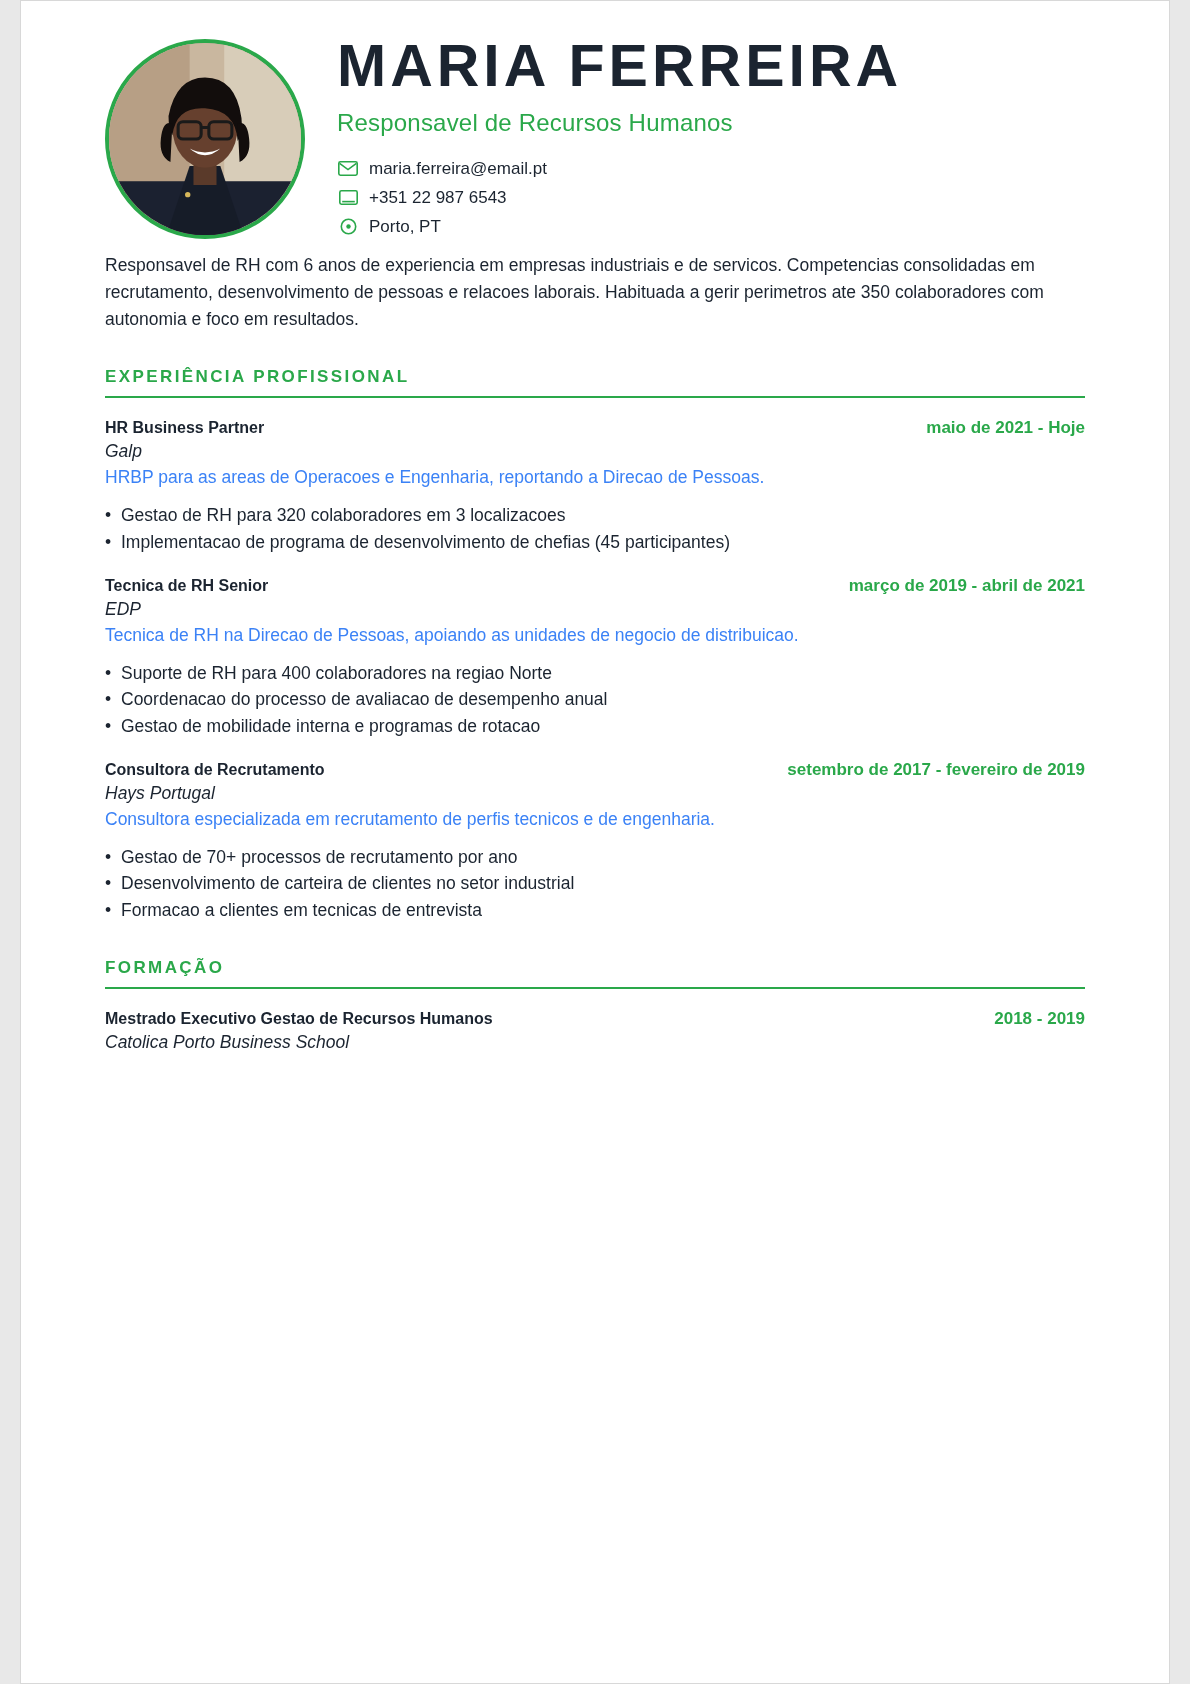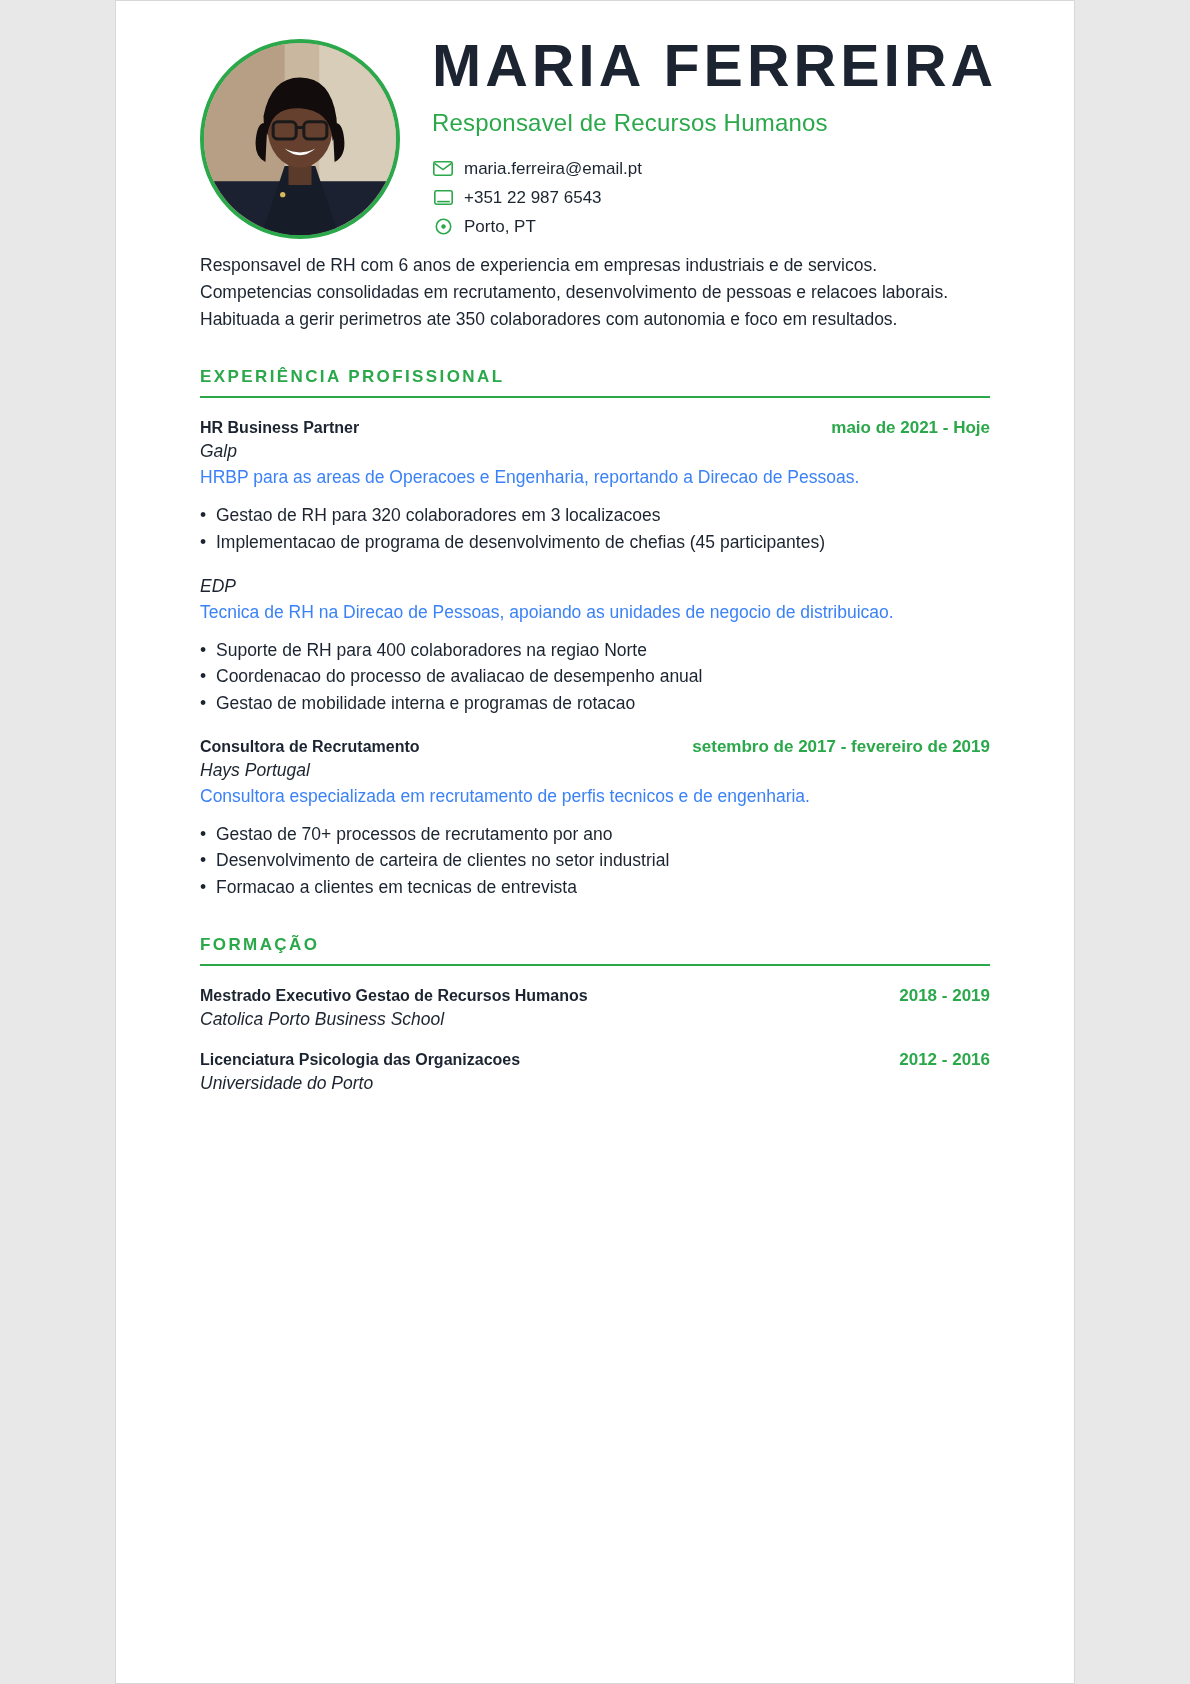--- a/index.html
+++ b/index.html
@@ -4,21 +4,21 @@
 <style>
   html, body {
     margin: 0;
     padding: 0;
     background: #e8e8e8;
   }
   body {
     font-family: "Liberation Sans", sans-serif;
   }
   .page {
-    width: 960px;
+    width: 1150px;
     height: 1684px;
     background: #ffffff;
     margin: 0 auto;
     position: relative;
     box-sizing: border-box;
     border: 1px solid #d8d8d8;
   }
   .inner {
     padding: 26px 84px 0 84px;
   }
@@ -240,20 +240,24 @@
         </div>
         <div class="entry-org">Galp</div>
         <div class="entry-desc">HRBP para as areas de Operacoes e Engenharia, reportando a Direcao de Pessoas.</div>
         <ul class="bullets">
           <li>Gestao de RH para 320 colaboradores em 3 localizacoes</li>
           <li>Implementacao de programa de desenvolvimento de chefias (45 participantes)</li>
         </ul>
       </div>
 
       <div class="entry">
+        <div class="entry-head">
+          <div class="entry-title">Tecnica de RH Senior</div>
+          <div class="entry-dates">março de 2019 - abril de 2021</div>
+        </div>
         <div class="entry-org">EDP</div>
         <div class="entry-desc">Tecnica de RH na Direcao de Pessoas, apoiando as unidades de negocio de distribuicao.</div>
         <ul class="bullets">
           <li>Suporte de RH para 400 colaboradores na regiao Norte</li>
           <li>Coordenacao do processo de avaliacao de desempenho anual</li>
           <li>Gestao de mobilidade interna e programas de rotacao</li>
         </ul>
       </div>
 
       <div class="entry">
@@ -276,23 +280,16 @@
       <div class="section-rule"></div>
 
       <div class="edu-entry">
         <div class="entry-head">
           <div class="entry-title">Mestrado Executivo Gestao de Recursos Humanos</div>
           <div class="entry-dates">2018 - 2019</div>
         </div>
         <div class="entry-org">Catolica Porto Business School</div>
       </div>
 
-      <div class="edu-entry">
-        <div class="entry-head">
-          <div class="entry-title">Licenciatura Psicologia das Organizacoes</div>
-          <div class="entry-dates">2012 - 2016</div>
-        </div>
-        <div class="entry-org">Universidade do Porto</div>
-      </div>
     </div>
 
   </div>
 </div>
 
 </body></html>

